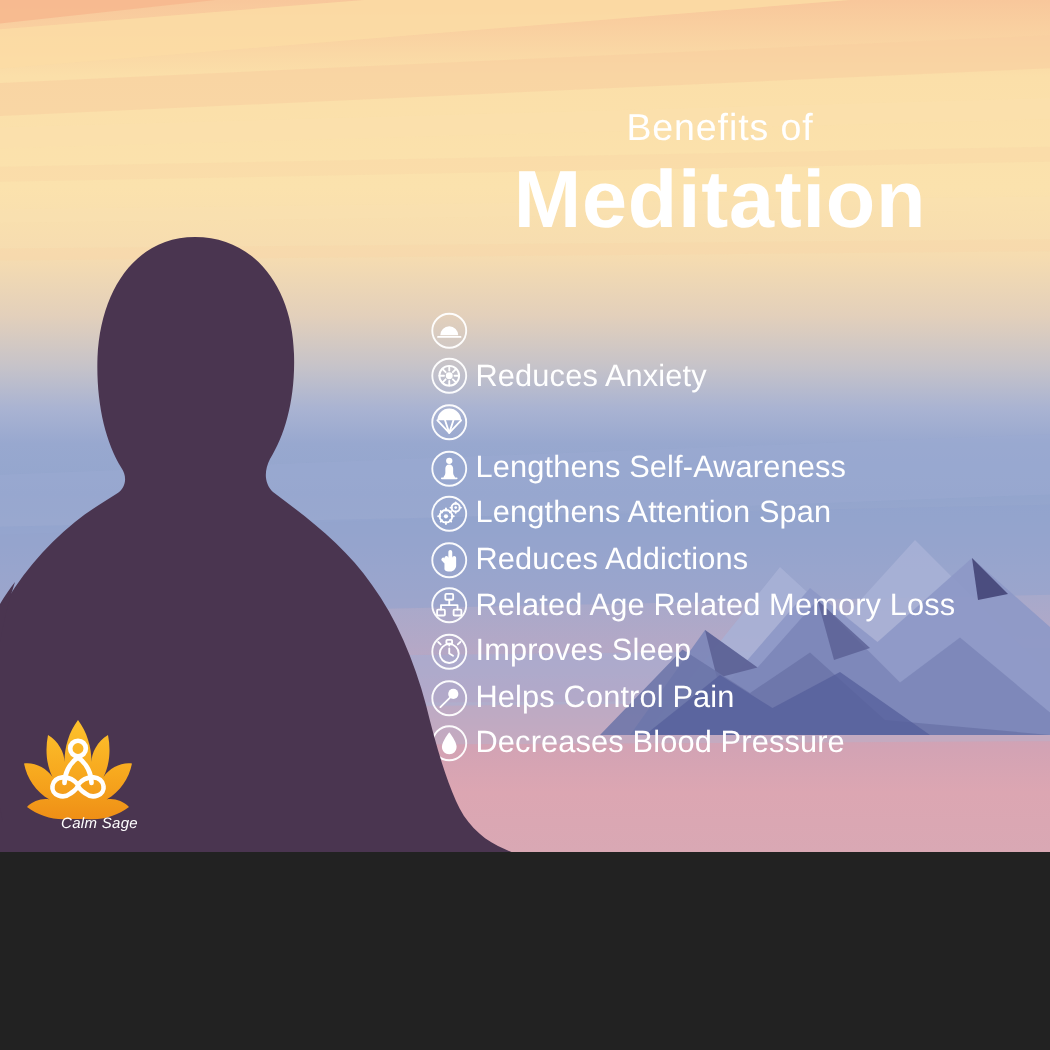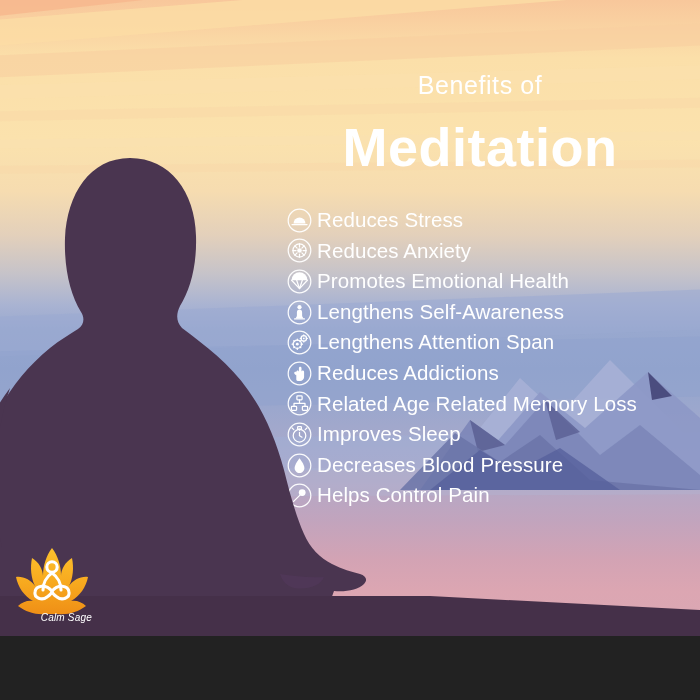--- a/index.html
+++ b/index.html
@@ -1,17 +1,17 @@
 <!DOCTYPE html>
 <html><head>
 <meta charset="utf-8">
 <style>
   html,body{margin:0;padding:0;background:#222;}
   #poster{
-    position:relative;width:700px;height:636px;overflow:hidden;
+    position:relative;width:700px;height:568px;overflow:hidden;
     font-family:"Liberation Sans", sans-serif;
     background:linear-gradient(180deg,
       #f8c79b 0%,  #fbdfa9 9%,  #fbe2ad 22%, #f6dcb0 30%,
       #e3d0bb 37%, #c6c3c9 43%, #a9b3d2 48%, #98a8cf 52%,
       #93a5cd 58%, #9ba7cd 64%, #a7a9cb 70%, #b4a8c6 76%,
       #c2a4bd 82%, #d3a3b4 88%, #dca6b2 93%, #d9a8b4 100%);
   }
   
   .cloudband{position:absolute;transform-origin:left center;pointer-events:none;}
   .cb1{left:-60px;top:-30px;width:840px;height:52px;background:#f7b98f;
@@ -46,21 +46,21 @@
   
   .figure{position:absolute;left:-20px;top:150px;width:420px;height:520px;}
 
   
   .ground{position:absolute;left:0;top:596px;width:700px;height:110px;}
 
   
   .title-wrap{position:absolute;left:280px;top:72px;width:400px;text-align:center;}
   .t-small{font-size:25px;color:#ffffff;letter-spacing:.6px;line-height:1.1;}
   .t-big{font-size:54px;color:#ffffff;font-weight:600;letter-spacing:.5px;
-         line-height:1.15;margin-top:16px;}
+         line-height:1.15;margin-top:2px;}
 
   
   .blist{position:absolute;left:287px;top:205px;width:400px;}
   .brow{display:flex;align-items:center;height:30.6px;}
   .bicon{width:25px;height:25px;flex:0 0 25px;margin-right:5px;
          display:flex;align-items:center;justify-content:center;}
   .blabel{font-size:20.5px;color:#ffffff;line-height:1;white-space:nowrap;
           letter-spacing:.1px;}
 
   
@@ -111,21 +111,20 @@
 
   <div class="blist" id="benefits-list">
       <div class="brow">
         <span class="bicon">
           <svg viewBox="0 0 25 25" width="25" height="25">
             <circle cx="12.5" cy="12.5" r="11.3" stroke="#ffffff" fill="none" stroke-width="1.25" opacity="0.95"></circle>
             <path d="M6.5,15.5 a6,6 0 0 1 12,0 z" fill="#ffffff" stroke="none"></path>
             <line x1="5" y1="16.6" x2="20" y2="16.6" stroke="#ffffff" fill="none" stroke-width="1.25" stroke-linecap="round" stroke-linejoin="round"></line>
           </svg>
         </span>
-        <span class="blabel">Reduces Stress</span>
       </div>
       <div class="brow">
         <span class="bicon">
           <svg viewBox="0 0 25 25" width="25" height="25">
             <circle cx="12.5" cy="12.5" r="11.3" stroke="#ffffff" fill="none" stroke-width="1.25" opacity="0.95"></circle>
             <circle cx="12.5" cy="12.5" r="6.6" stroke="#ffffff" fill="none" stroke-width="1.25" stroke-linecap="round" stroke-linejoin="round"></circle>
             <circle cx="12.5" cy="12.5" r="2.3" fill="#ffffff" stroke="none"></circle>
             <g stroke="#ffffff" fill="none" stroke-width="1.25" stroke-linecap="round" stroke-linejoin="round">
               <line x1="12.5" y1="5.9" x2="12.5" y2="9"></line>
               <line x1="12.5" y1="16" x2="12.5" y2="19.1"></line>
@@ -142,21 +141,20 @@
       </div>
       <div class="brow">
         <span class="bicon">
           <svg viewBox="0 0 25 25" width="25" height="25">
             <circle cx="12.5" cy="12.5" r="11.3" stroke="#ffffff" fill="none" stroke-width="1.25" opacity="0.95"></circle>
             <path d="M4.6,11.2 a7.9,7.9 0 0 1 15.8,0 z" fill="#ffffff" stroke="none"></path>
             <path d="M4.6,11.2 L12.5,19.6 L20.4,11.2" stroke="#ffffff" fill="none" stroke-width="1.25" stroke-linecap="round" stroke-linejoin="round"></path>
             <path d="M9.7,11.2 L12.5,19.6 L15.3,11.2" stroke="#ffffff" fill="none" stroke-width="1.25" stroke-linecap="round" stroke-linejoin="round"></path>
           </svg>
         </span>
-        <span class="blabel">Promotes Emotional Health</span>
       </div>
       <div class="brow">
         <span class="bicon">
           <svg viewBox="0 0 25 25" width="25" height="25">
             <circle cx="12.5" cy="12.5" r="11.3" stroke="#ffffff" fill="none" stroke-width="1.25" opacity="0.95"></circle>
             <circle cx="12.5" cy="7.2" r="2.1" fill="#ffffff" stroke="none"></circle>
             <path d="M12.5,9.6 C10.8,9.6 9.9,10.9 9.9,12.4 L9.9,15.4 C9.9,16.9 8.6,17.6 8.6,18.6 L16.4,18.6 C16.4,17.6 15.1,16.9 15.1,15.4 L15.1,12.4 C15.1,10.9 14.2,9.6 12.5,9.6 Z" fill="#ffffff" stroke="none"></path>
             <line x1="7.6" y1="18.9" x2="17.4" y2="18.9" stroke="#ffffff" fill="none" stroke-width="1.25" stroke-linecap="round" stroke-linejoin="round"></line>
           </svg>
         </span>
@@ -223,34 +221,34 @@
             <path d="M6.8,7.6 L5.1,6" stroke="#ffffff" fill="none" stroke-width="1.25" stroke-linecap="round" stroke-linejoin="round"></path>
             <path d="M18.2,7.6 L19.9,6" stroke="#ffffff" fill="none" stroke-width="1.25" stroke-linecap="round" stroke-linejoin="round"></path>
           </svg>
         </span>
         <span class="blabel">Improves Sleep</span>
       </div>
       <div class="brow">
         <span class="bicon">
           <svg viewBox="0 0 25 25" width="25" height="25">
             <circle cx="12.5" cy="12.5" r="11.3" stroke="#ffffff" fill="none" stroke-width="1.25" opacity="0.95"></circle>
-            <path d="M12.5,5.2 C12.5,5.2 7.6,11.4 7.6,14.9 C7.6,17.8 9.8,19.9 12.5,19.9 C15.2,19.9 17.4,17.8 17.4,14.9 C17.4,11.4 12.5,5.2 12.5,5.2 Z" fill="#ffffff" stroke="none"></path>
-          </svg>
-        </span>
-        <span class="blabel">Decreases Blood Pressure</span>
-      </div>
-      <div class="brow">
-        <span class="bicon">
-          <svg viewBox="0 0 25 25" width="25" height="25">
-            <circle cx="12.5" cy="12.5" r="11.3" stroke="#ffffff" fill="none" stroke-width="1.25" opacity="0.95"></circle>
             <circle cx="15.2" cy="9.6" r="3.4" fill="#ffffff" stroke="none"></circle>
             <line x1="13" y1="12.1" x2="6.6" y2="18.4" stroke="#ffffff" fill="none" stroke-width="1.25" stroke-linecap="round" stroke-linejoin="round"></line>
           </svg>
         </span>
         <span class="blabel">Helps Control Pain</span>
+      </div>
+      <div class="brow">
+        <span class="bicon">
+          <svg viewBox="0 0 25 25" width="25" height="25">
+            <circle cx="12.5" cy="12.5" r="11.3" stroke="#ffffff" fill="none" stroke-width="1.25" opacity="0.95"></circle>
+            <path d="M12.5,5.2 C12.5,5.2 7.6,11.4 7.6,14.9 C7.6,17.8 9.8,19.9 12.5,19.9 C15.2,19.9 17.4,17.8 17.4,14.9 C17.4,11.4 12.5,5.2 12.5,5.2 Z" fill="#ffffff" stroke="none"></path>
+          </svg>
+        </span>
+        <span class="blabel">Decreases Blood Pressure</span>
       </div>
     </div>
 
   <svg class="figure" viewBox="0 0 420 520" preserveAspectRatio="none">
     <path fill="#4a3550" d="
       M150,8 C190,8 215,42 216,86 C217,116 210,140 200,156
       C196,164 196,172 202,178
       C226,196 250,214 268,240 C284,262 296,290 304,320
       C310,344 316,366 324,384
       C330,398 340,408 352,414

